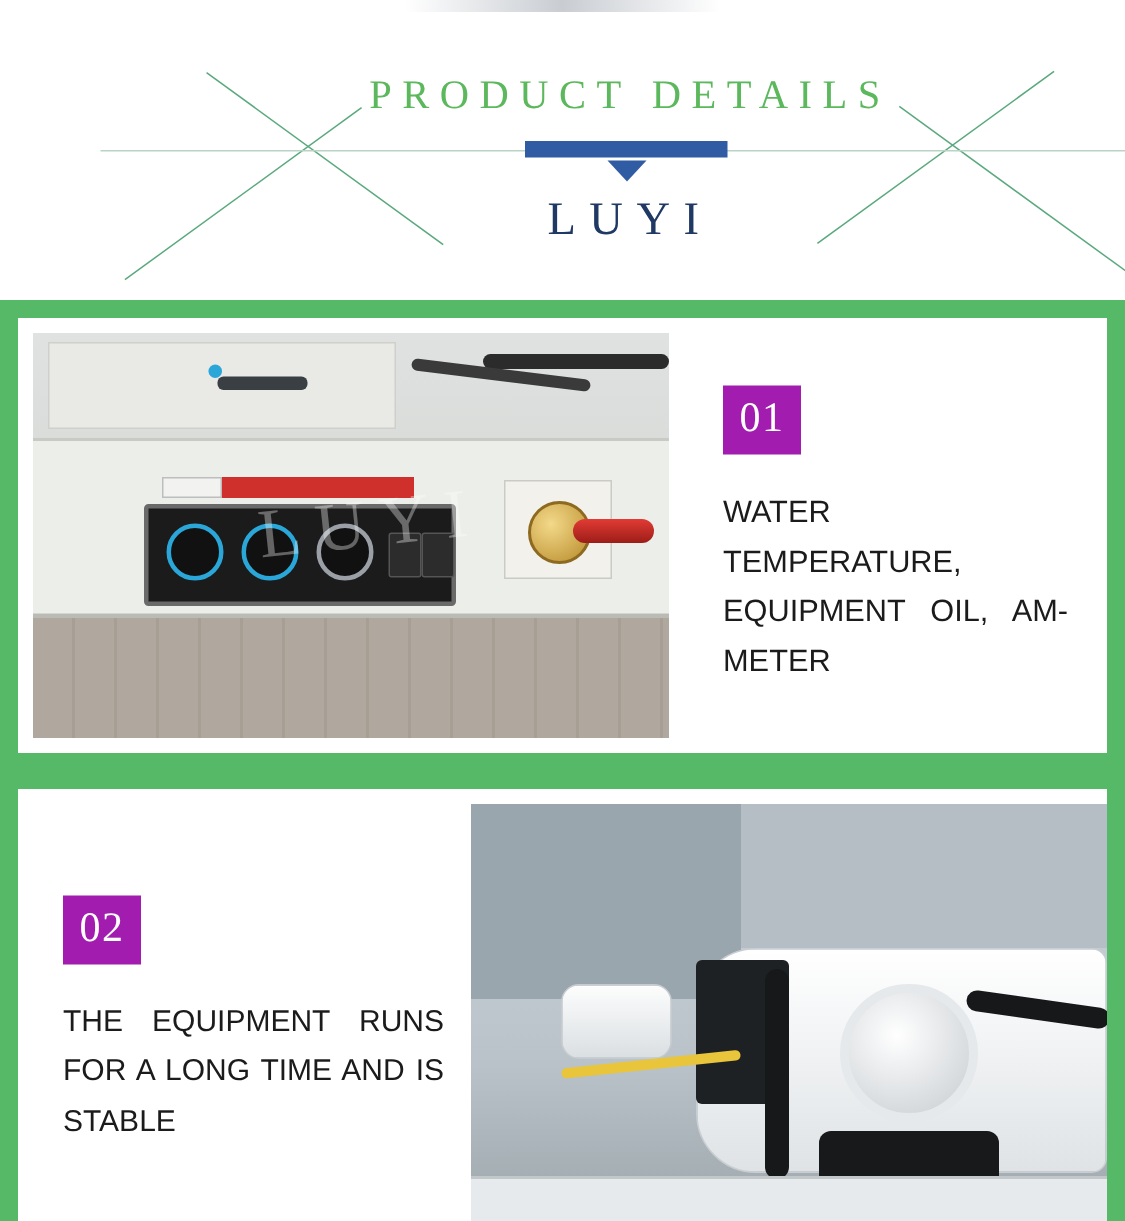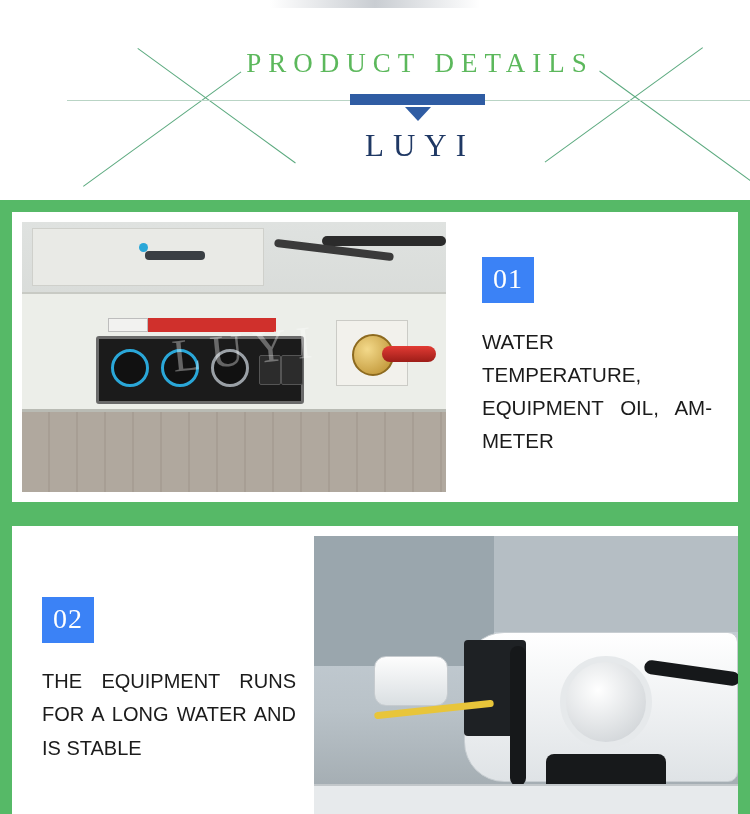--- a/index.html
+++ b/index.html
@@ -200,21 +200,21 @@
     padding: 0 14px;
     display: flex;
     flex-direction: column;
     justify-content: center;
   }
   .side-1 { padding-left: 36px; padding-right: 16px; }
   .side-2 { padding-left: 30px; padding-right: 18px; }
 
   .num-badge {
     display: inline-block;
-    background: #3b82f6;
+    background: #a21caf;
     color: #ffffff;
     font-size: 28px;
     line-height: 1;
     padding: 8px 11px 10px 11px;
     font-family: "Liberation Serif", serif;
     letter-spacing: 1px;
     margin-bottom: 22px;
   }
   .badge-wrap { display: block; }
   .desc {
@@ -282,21 +282,21 @@
       <div class="desc">WATER TEMPERATURE, EQUIPMENT  OIL,  AM-METER</div>
     </div>
   </div>
 
   <div class="card card-2">
 
     <div class="side side-2">
       <span class="badge-wrap">
         <span class="num-badge">02</span>
       </span>
-      <div class="desc desc-2">THE EQUIPMENT RUNS FOR A LONG WATER AND IS STABLE</div>
+      <div class="desc desc-2">THE EQUIPMENT RUNS FOR A LONG TIME AND IS STABLE</div>
     </div>
 
     <div class="photo photo-2">
       <div class="p2-bldg"></div>
       <div class="p2-bldg2"></div>
       <div class="p2-mixer"></div>
       <div class="p2-blackbox"></div>
       <div class="p2-motor"></div>
       <div class="p2-drum"></div>
       <div class="p2-hose" style="top:110px;left:196px;width:16px;height:140px;"></div>

